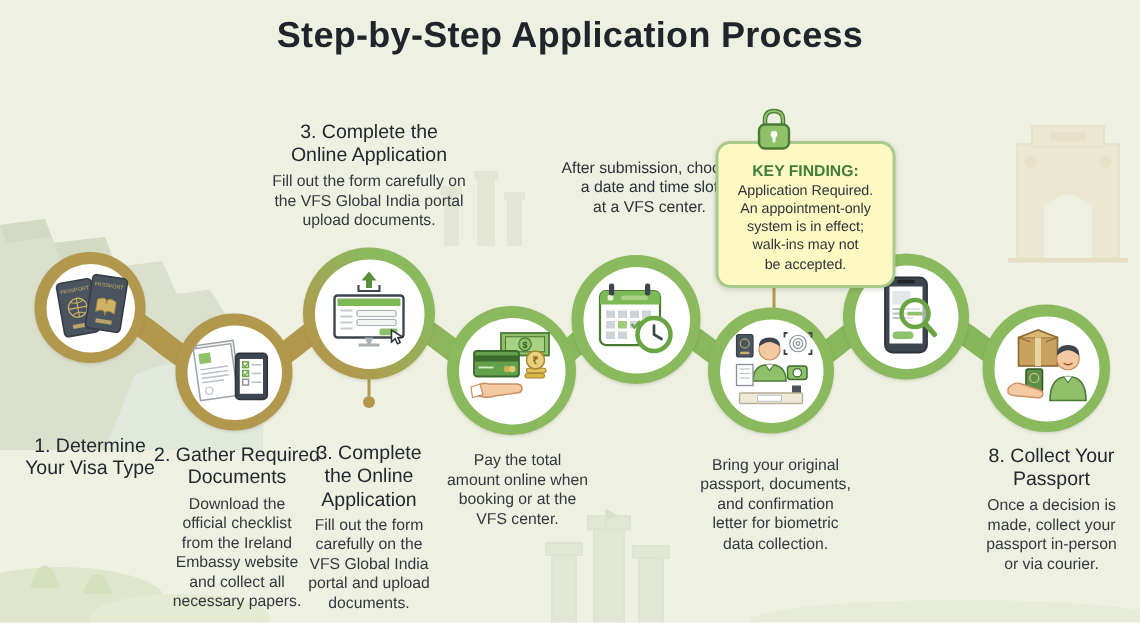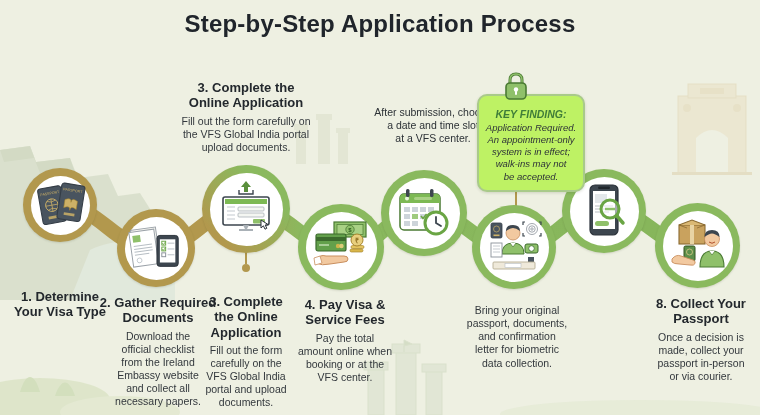--- a/index.html
+++ b/index.html
@@ -27,36 +27,35 @@
   }
   .c1{left:23px;top:168px;width:74px;height:74px;background:#b2984d;}
   .c2{left:117px;top:209px;width:78px;height:78px;background:#b2984d;}
   .c3{left:202px;top:165px;width:88px;height:88px;background:linear-gradient(45deg,#b2984d 18%,#8ab95e 72%);}
   .c4{left:298px;top:204px;width:86px;height:86px;background:#8ab95e;}
   .c5{left:381px;top:170px;width:86px;height:86px;background:#8ab95e;}
   .c6{left:472px;top:205px;width:84px;height:84px;background:#8ab95e;}
   .c7{left:562px;top:169px;width:84px;height:84px;background:#8ab95e;}
   .c8{left:655px;top:203px;width:85px;height:85px;background:#8ab95e;}
   .txt{position:absolute;z-index:3;text-align:center;}
-  .step-label{font-weight:bold;font-size:13px;line-height:1.18;color:#23282d;white-space:pre-line;}
+  .step-label{font-weight:normal;font-size:13px;line-height:1.18;color:#23282d;white-space:pre-line;}
   .step-desc{font-size:10.5px;line-height:1.25;color:#33383d;white-space:pre-line;margin-top:4px;}
   .t1{left:2px;top:289px;width:116px;}
   .t2{left:98px;top:295px;width:120px;}
   .t3top{left:180px;top:80px;width:132px;}
   .t3bot{left:193px;top:274px;width:106px;margin-top:20px;}
   .t4{left:284px;top:297px;width:122px;}
   .t5note{left:366px;top:106px;width:134px;}
   .t6{left:447px;top:300px;width:140px;}
   .t8{left:638px;top:296px;width:126px;}
   .keyfinding{
-    position:absolute;left:477px;top:94px;width:108px;z-index:3;
-    background:#bef264;border:2px solid #a9ca8a;border-radius:10px;
+    position:absolute;left:477px;top:94px;width:120px;z-index:3;
+    background:#fef9c3;border:2px solid #a9ca8a;border-radius:10px;
     box-sizing:border-box;padding:12px 6px 7px 6px;text-align:center;
     box-shadow:0 1px 3px rgba(60,80,40,.18);
-    font-style:italic;
   }
   .kf-heading{font-size:10.5px;font-weight:bold;color:#3f7d38;}
   .kf-body{font-size:9.5px;line-height:1.28;color:#2e3338;white-space:pre-line;margin-top:2px;}
   .lock{position:absolute;left:500px;top:70px;width:32px;height:32px;z-index:4;}
 </style>
 </head>
 <body>
 
 <div class="canvas">
 
@@ -337,22 +336,20 @@
 the Online
 Application</div>
     <div class="step-desc">Fill out the form
 carefully on the
 VFS Global India
 portal and upload
 documents.</div>
   </div>
 
   <div class="txt t4">
-    <div class="step-label">4. Pay Visa &amp;
-Service Fees</div>
     <div class="step-desc">Pay the total
 amount online when
 booking or at the
 VFS center.</div>
   </div>
 
   <div class="txt t5note">
     <div class="step-desc" style="font-size:10.5px;color:#2c3136;margin-top:0;">After submission, choose
 a date and time slot
 at a VFS center.</div>

